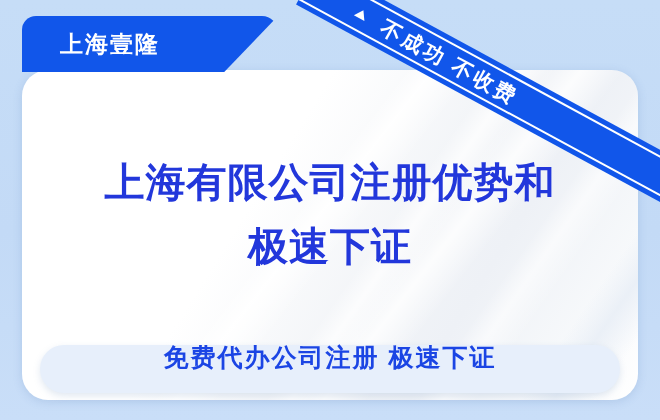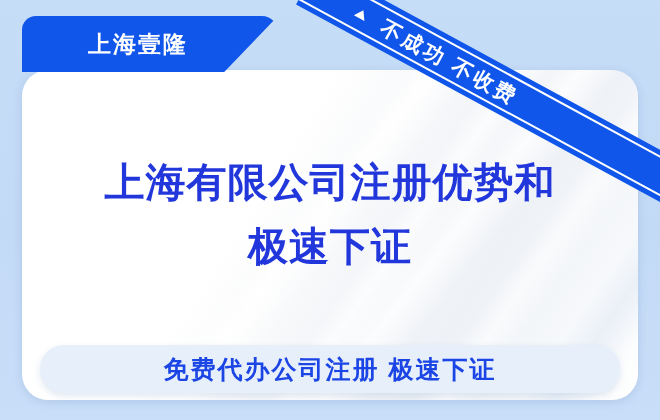--- a/index.html
+++ b/index.html
@@ -64,21 +64,21 @@
   }
   .brand-tab-inner {
     position: absolute;
     left: 22px;
     top: 16px;
     width: 256px;
     height: 56px;
     display: flex;
     align-items: center;
     box-sizing: border-box;
-    padding-left: 66px;
+    padding-left: 38px;
     pointer-events: none;
   }
   .brand-text {
     color: #ffffff;
     font-size: 23px;
     font-weight: bold;
     letter-spacing: 2px;
     line-height: 1;
   }
 
@@ -150,21 +150,21 @@
   .cta-pill {
     position: absolute;
     left: 40px;
     top: 345px;
     width: 580px;
     height: 48px;
     border-radius: 24px;
     background: #e7effb;
     box-shadow: 0 3px 7px rgba(120,150,190,.22);
     display: flex;
-    align-items: center;
+    align-items: flex-start;
     justify-content: center;
   }
   .cta-text {
     color: #1b45e4;
     font-size: 25px;
     font-weight: bold;
     letter-spacing: 2px;
     line-height: 1;
   }
 </style>

